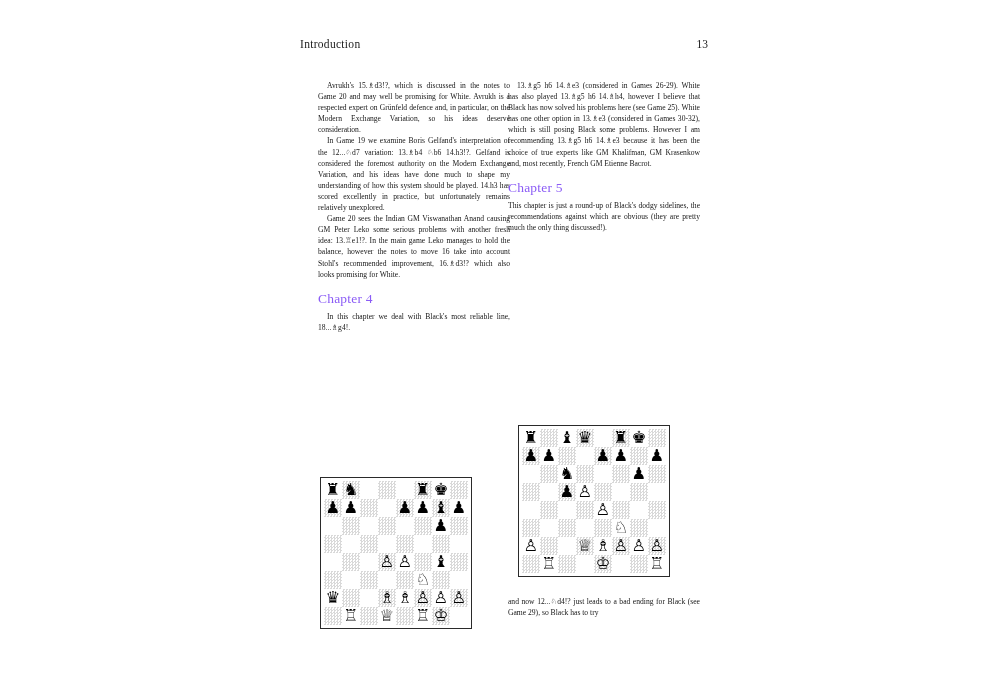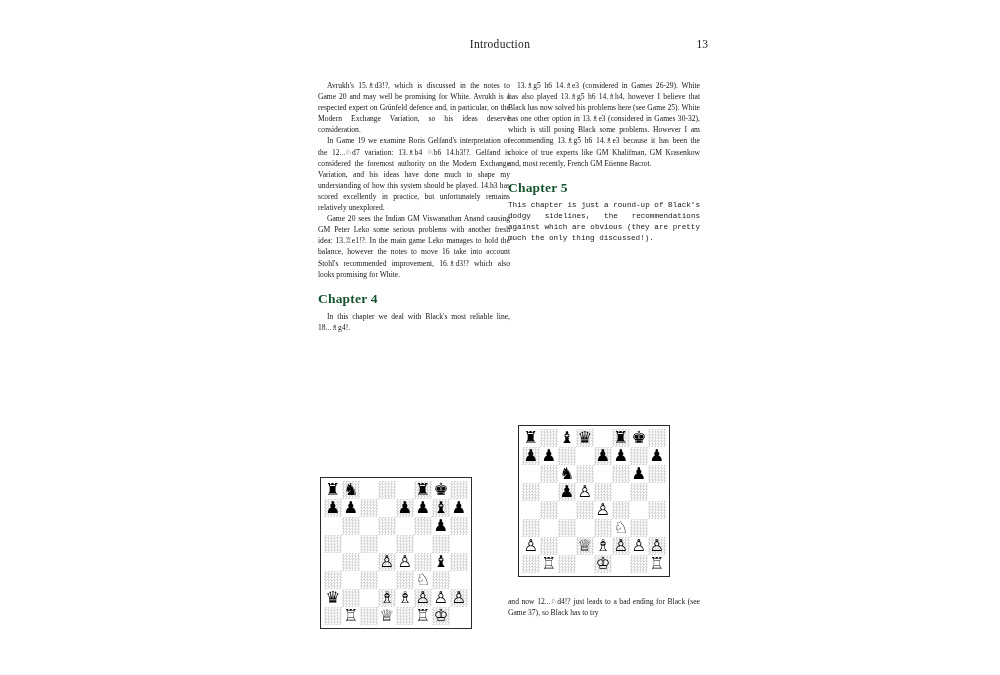--- a/index.html
+++ b/index.html
@@ -26,21 +26,20 @@
     position: absolute;
     left: 300px;
     top: 38px;
     width: 400px;
     height: 18px;
   }
   .running-head .rh-title {
     position: absolute;
     left: 0; top: 0;
     width: 400px;
-    text-align: center;
     font-size: 11.5px;
     letter-spacing: 0.3px;
     color: #1a1a1a;
   }
   .running-head .rh-page {
     position: absolute;
     right: -8px;
     top: 0;
     font-size: 11.5px;
     color: #1a1a1a;
@@ -58,29 +57,29 @@
   }
   .col.left  { left: 318px; }
   .col.right { left: 508px; }
 
   .col p {
     margin: 0;
     text-indent: 9px;
     text-align: justify;
     text-justify: inter-word;
   }
-  .col p.noindent { text-indent: 0; font-family: Liberation Mono, monospace; }
+  .col p.noindent { text-indent: 0; }
 
   h2.chapter {
     margin: 11px 0 5px 0;
     font-size: 13.5px;
-    font-weight: bold;
+    font-weight: normal;
     letter-spacing: 0.2px;
     line-height: 15px;
-    color: #14532d;
+    color: #8b5cf6;
   }
   .moves { font-size: 7.6px; }
 
   
   .diagram-wrap { position: absolute; }
   .board {
     border: 1px solid #2a2a2a;
     background: #ffffff;
     padding: 3px;
     display: block;
@@ -379,15 +378,15 @@
           </div>
           <div class="sq"></div>
           <div class="sq dark"></div>
           <div class="sq">
             <span class="w">♖</span>
           </div>
         </div>
     </div>
   </div>
 
-  <div class="caption" style="left:508px; top:596px;">and now 12...♘d4!? just leads to a bad ending for Black (see Game 37), so Black has to try</div>
+  <div class="caption" style="left:508px; top:596px;">and now 12...♘d4!? just leads to a bad ending for Black (see Game 29), so Black has to try</div>
 
 </div>
 
 </body></html>

